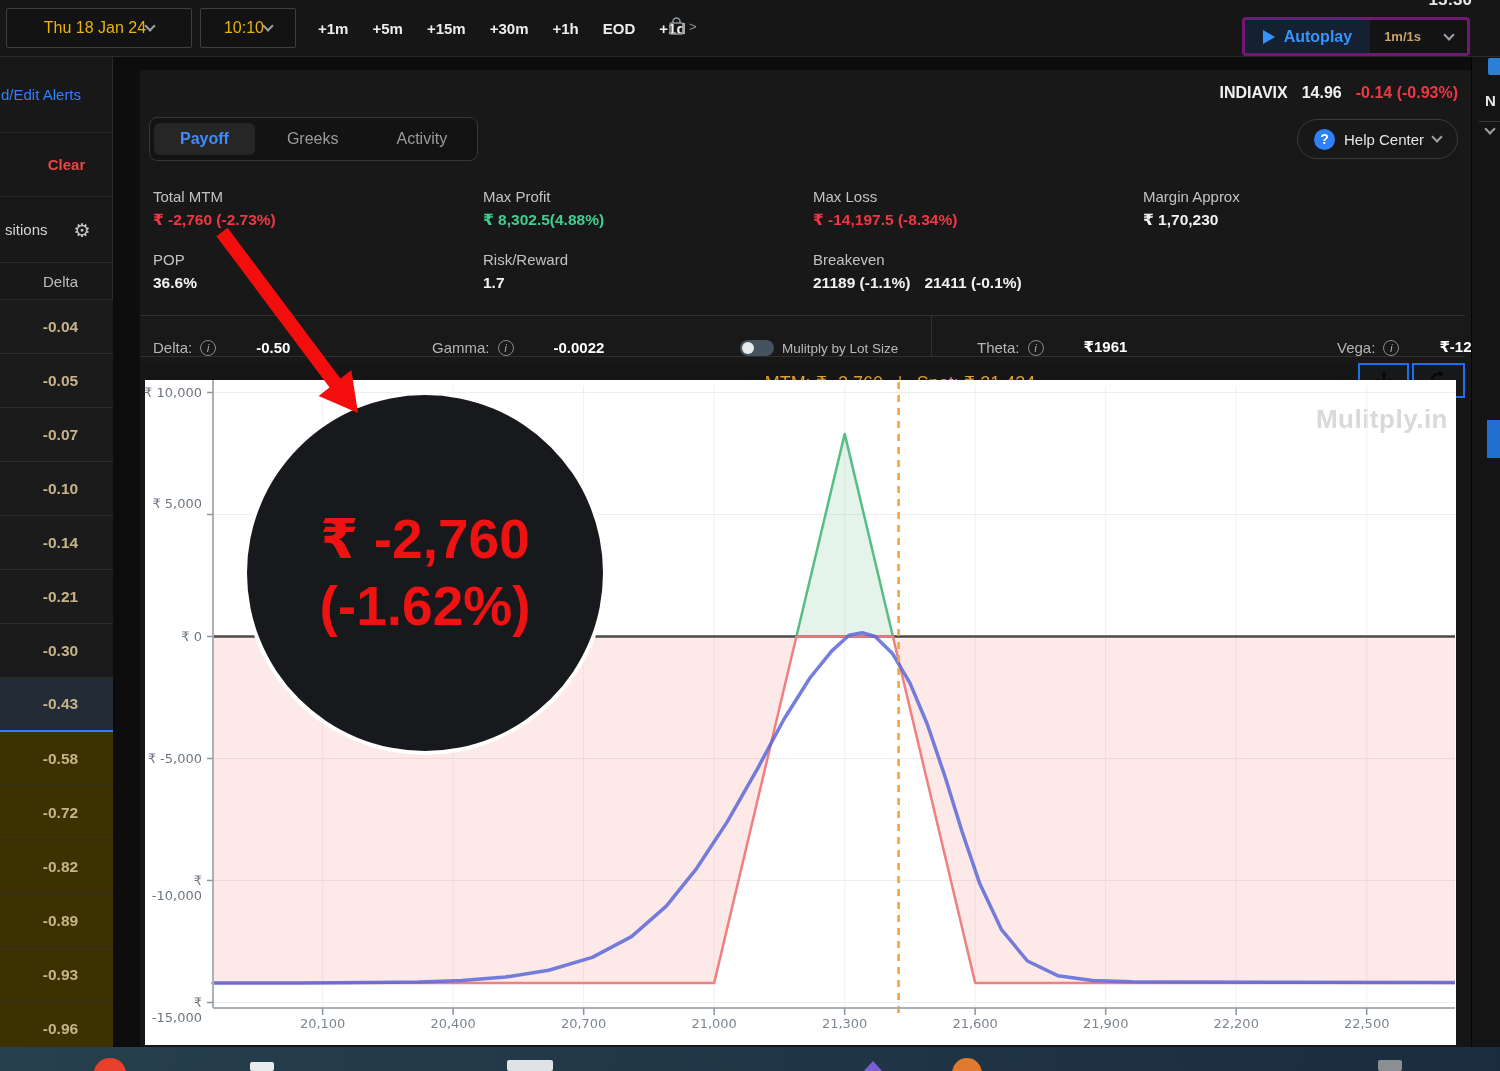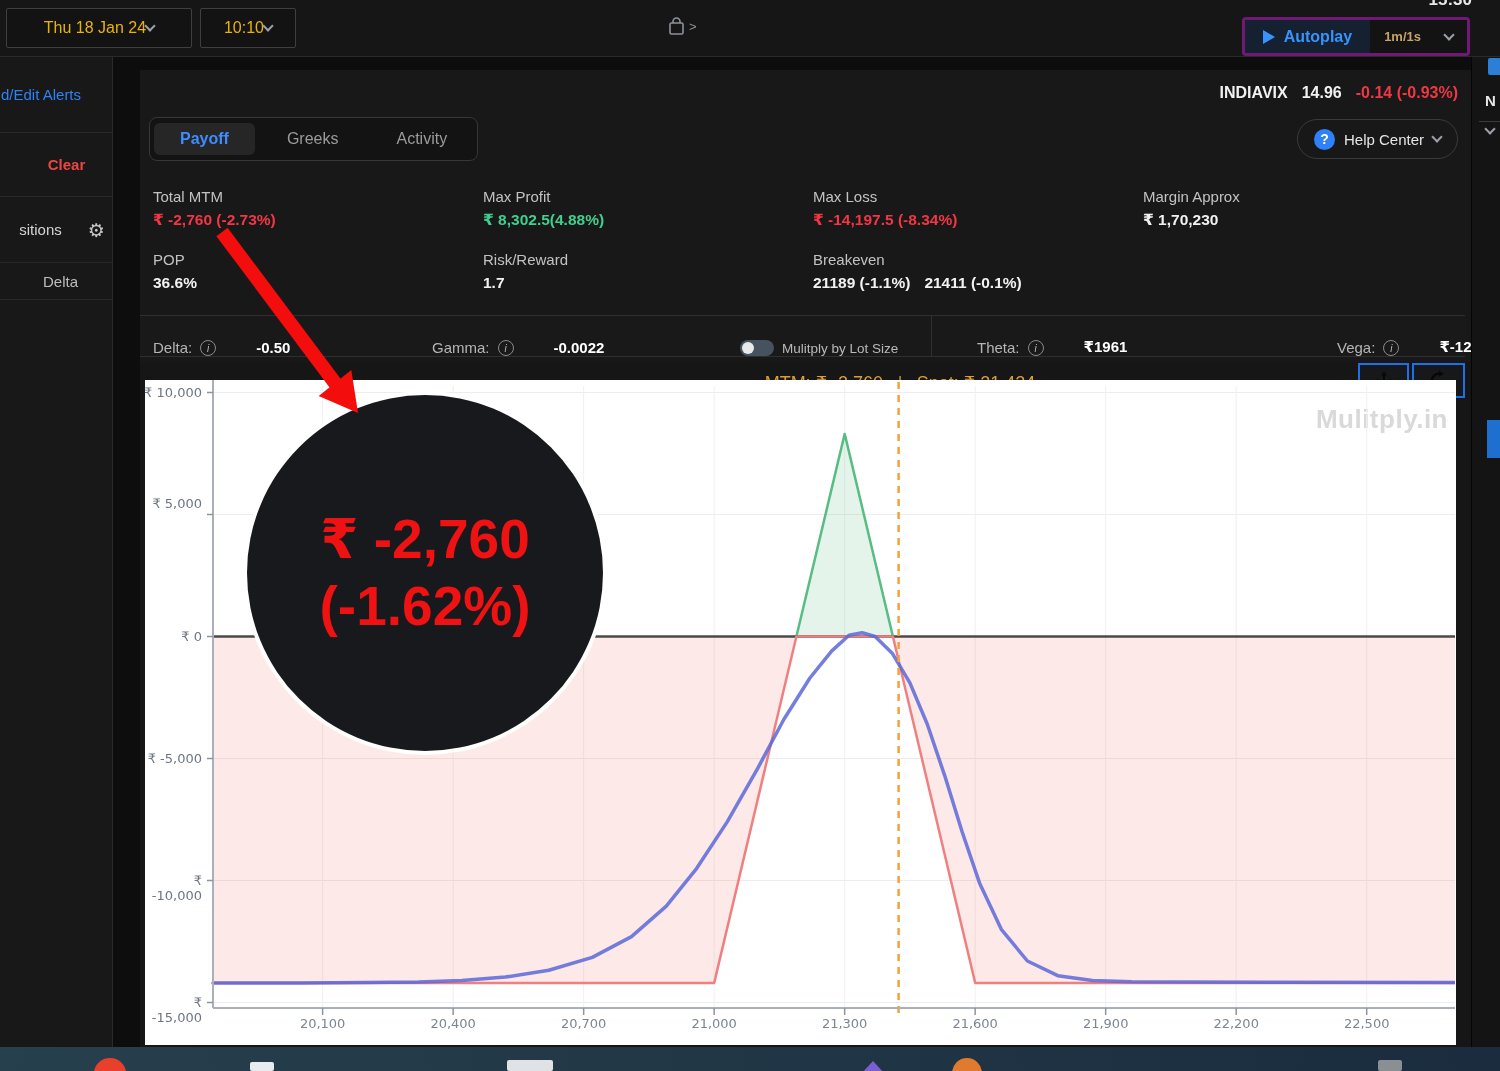--- a/index.html
+++ b/index.html
@@ -17,21 +17,21 @@
   .playbox{right:30px;top:17px;height:39px;border:3px solid #701a75;border-radius:4px;display:flex;align-items:stretch;overflow:hidden;}
   .playleft{display:flex;align-items:center;gap:9px;background:#152030;padding:0 18px;cursor:pointer;}
   .playlabel{color:#3794ff;font-size:16px;font-weight:600;}
   .ptri{width:0;height:0;border-left:12px solid #3794ff;border-top:7px solid transparent;border-bottom:7px solid transparent;}
   .playright{display:flex;align-items:center;gap:24px;background:#131313;padding:0 14px;cursor:pointer;color:#c9a26a;font-size:13px;font-weight:600;}
   
   .sidebar{left:0;top:57px;width:113px;height:990px;background:#181818;border-right:1px solid #2b2b2b;}
   .siderow{position:absolute;left:0;width:113px;border-bottom:1px solid #272727;display:flex;align-items:center;}
   .alerts{top:0;height:76px;color:#2f81f7;font-size:15px;justify-content:flex-start;padding-left:1px;cursor:pointer;}
   .clearbtn{top:76px;height:64px;color:#ef4444;font-size:15px;font-weight:600;justify-content:center;padding-left:20px;cursor:pointer;}
-  .positions{top:140px;height:66px;color:#d4d4d4;font-size:15px;justify-content:center;padding-left:11px;gap:26px;}
+  .positions{top:140px;height:66px;color:#d4d4d4;font-size:15px;justify-content:flex-start;padding-left:5px;gap:26px;}
   .gear{font-size:19px;color:#c7c7c7;cursor:pointer;font-family:"DejaVu Sans",sans-serif;}
   .deltahead{top:206px;height:37px;color:#bdbdbd;font-size:15px;justify-content:center;padding-left:8px;}
   .deltarows{position:absolute;left:0;top:243px;width:113px;}
   .delta-row{width:113px;height:54px;display:flex;align-items:center;justify-content:center;padding-left:8px;color:#c7b489;font-size:15.5px;font-weight:600;border-bottom:1px solid #2c2c2c;background:#1b1b1b;cursor:pointer;}
   .delta-row.selected{background:#222b36;border-bottom:2px solid #2f81f7;}
   .delta-row.highlighted{background:#3b3200;}
   
   .main{left:140px;top:70px;width:1331px;height:977px;background:#181818;}
   .ticker{top:14px;right:13px;display:flex;gap:14px;align-items:baseline;font-size:16px;}
   .tickname{color:#f1f1f1;font-weight:700;}
@@ -88,20 +88,29 @@
 
   <div class="abs topbar">
     <div class="abs pickbox" style="left:6px;width:186px;">
       <span>Thu 18 Jan 24</span>
       <span class="chev"></span>
     </div>
     <div class="abs pickbox" style="left:200px;width:96px;">
       <span>10:10</span>
       <span class="chev"></span>
     </div>
+    <div class="abs steps">
+        <span class="step">+1m</span>
+        <span class="step">+5m</span>
+        <span class="step">+15m</span>
+        <span class="step">+30m</span>
+        <span class="step">+1h</span>
+        <span class="step">EOD</span>
+        <span class="step">+1d</span>
+      </div>
     <div class="abs bagwrap">
       <svg width="17" height="19" viewBox="0 0 17 19">
         <path d="M5 6 V4.5 a3.5 3.5 0 0 1 7 0 V6" fill="none" stroke="#8d939b" stroke-width="1.6"></path>
         <rect x="2" y="6" width="13" height="11" rx="1.5" fill="none" stroke="#8d939b" stroke-width="1.6"></rect>
       </svg>
       <span style="font-size:13px;">&gt;</span>
     </div>
     <div class="abs clock">15:30</div>
     <div class="abs playbox">
       <div class="playleft">
@@ -122,20 +131,36 @@
     <div class="siderow clearbtn">
       <span>Clear</span>
     </div>
     <div class="siderow positions">
       <span>sitions</span>
       <span class="gear">⚙</span>
     </div>
     <div class="siderow deltahead">
       <span>Delta</span>
     </div>
+    <div class="deltarows">
+        <div class="delta-row normal">-0.04</div>
+        <div class="delta-row normal">-0.05</div>
+        <div class="delta-row normal">-0.07</div>
+        <div class="delta-row normal">-0.10</div>
+        <div class="delta-row normal">-0.14</div>
+        <div class="delta-row normal">-0.21</div>
+        <div class="delta-row normal">-0.30</div>
+        <div class="delta-row selected">-0.43</div>
+        <div class="delta-row highlighted">-0.58</div>
+        <div class="delta-row highlighted">-0.72</div>
+        <div class="delta-row highlighted">-0.82</div>
+        <div class="delta-row highlighted">-0.89</div>
+        <div class="delta-row highlighted">-0.93</div>
+        <div class="delta-row highlighted">-0.96</div>
+      </div>
   </div>
 
   <div class="abs main">
 
     <div class="abs ticker">
       <span class="tickname">INDIAVIX</span>
       <span class="tickval">14.96</span>
       <span class="tickchg">-0.14 (-0.93%)</span>
     </div>
 

